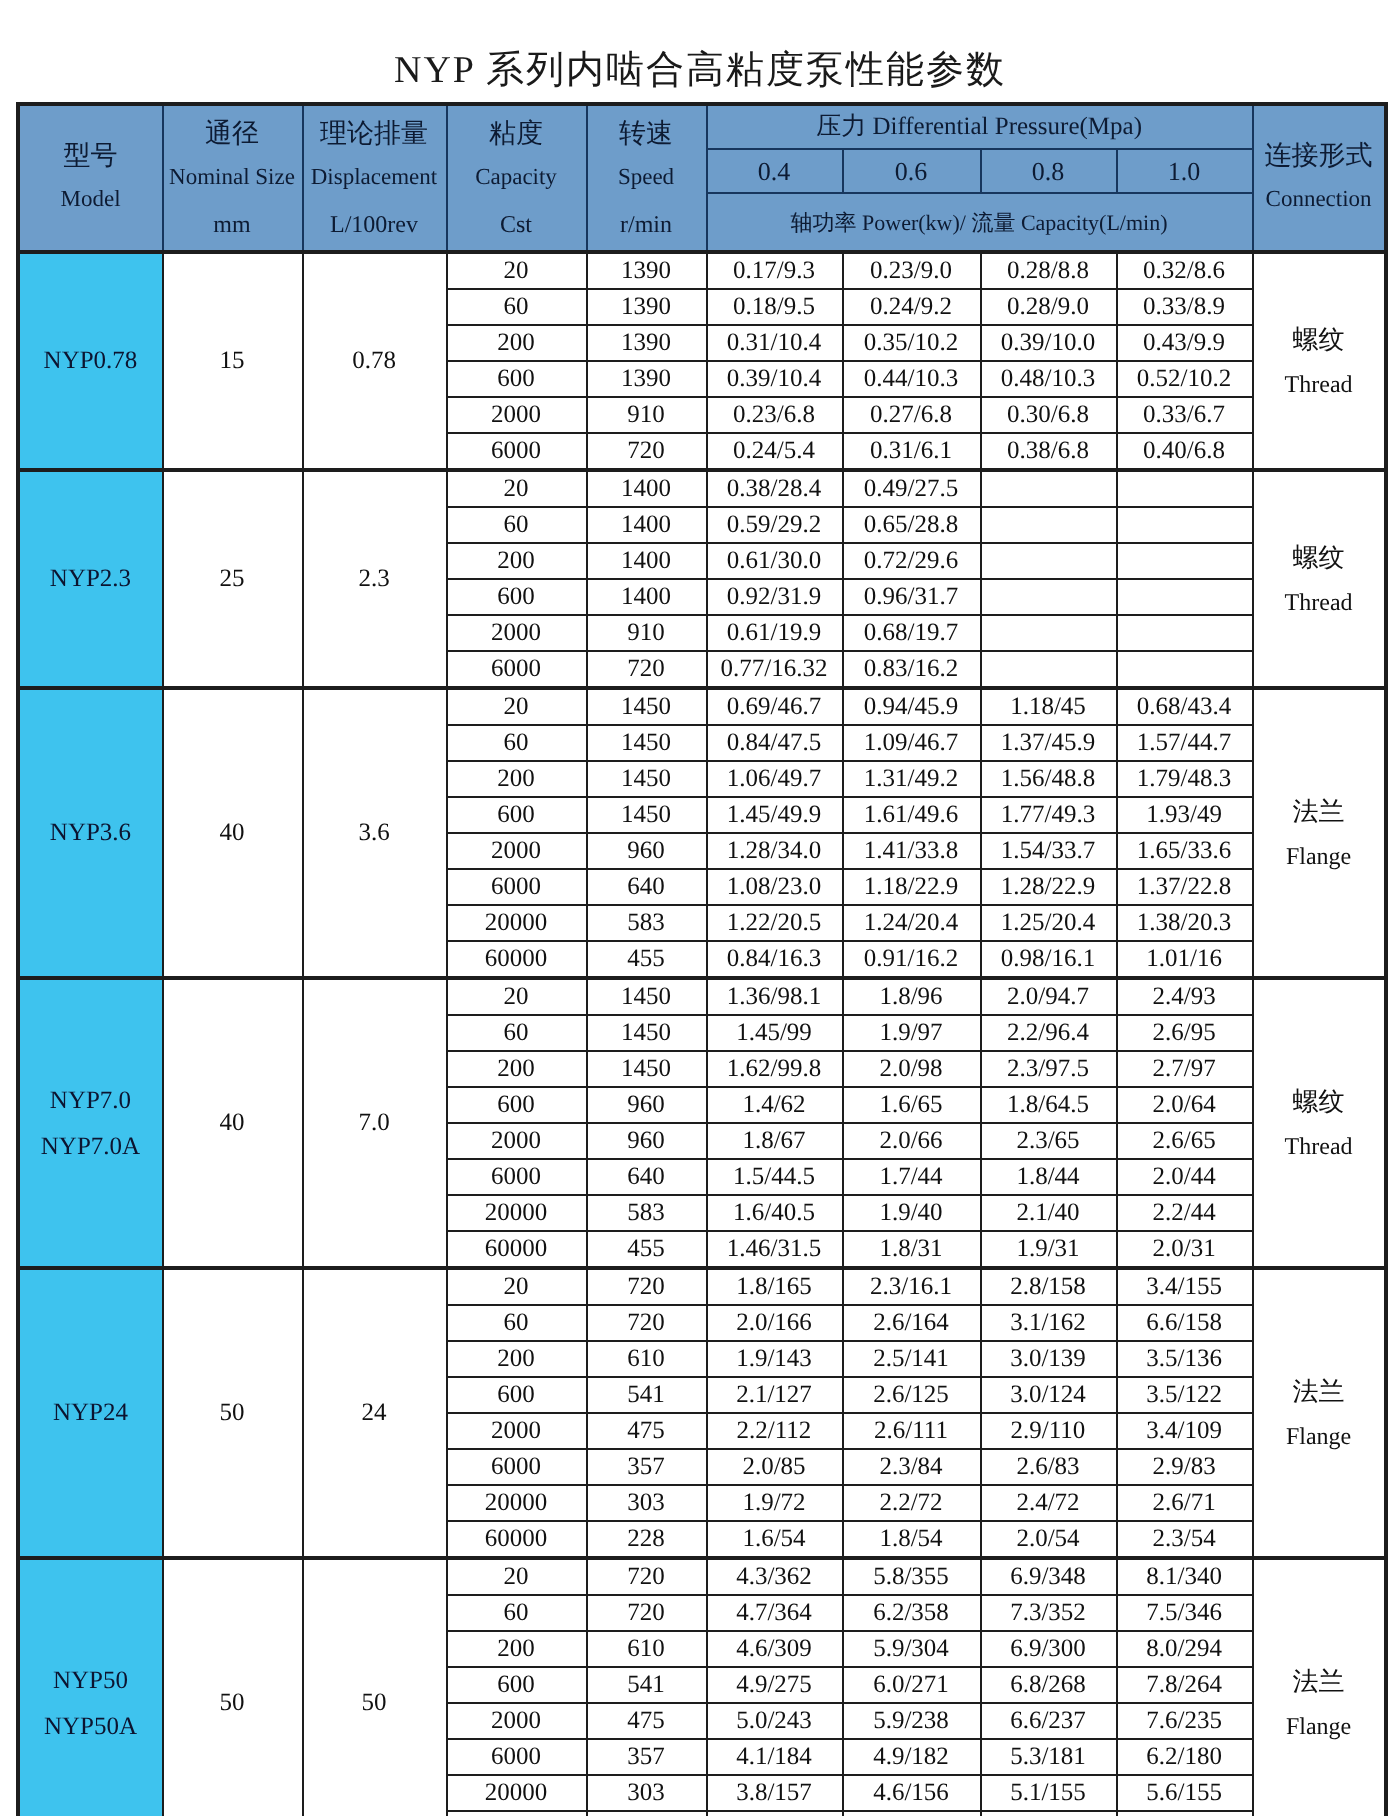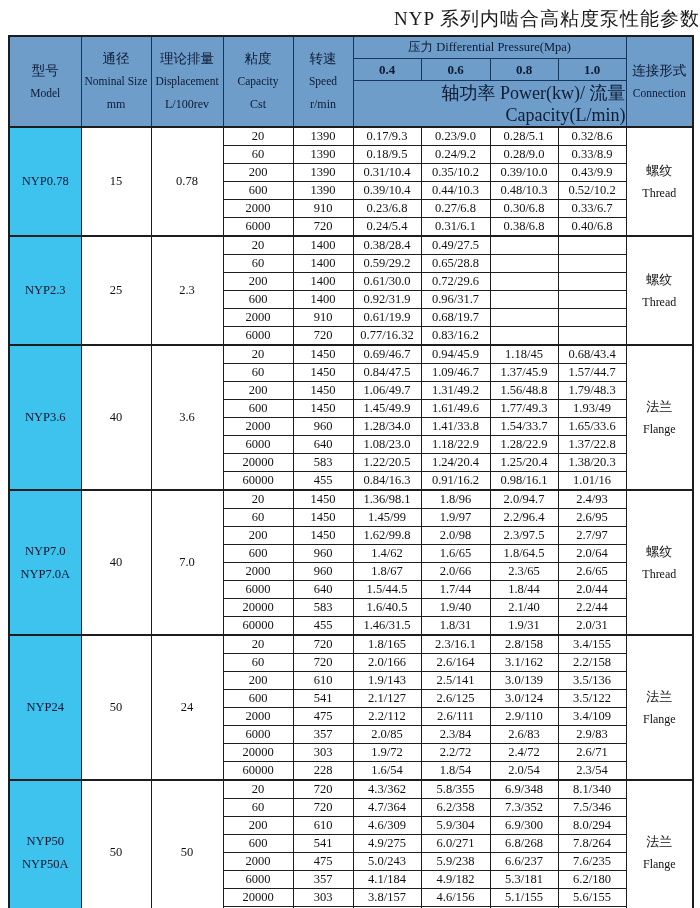--- a/index.html
+++ b/index.html
@@ -2,24 +2,24 @@
 <html style="--header-bg: #6e9dca; --model-bg: #3ec3ee; --border-dark: #1d1d1d; --header-border: #17365d;"><head>
 <meta charset="utf-8">
 <style>
   html,body{margin:0;padding:0;}
   body{
     width:700px;height:908px;background:#ffffff;
     font-family:"Liberation Serif","DejaVu Serif",serif;
     color:#111111;
   }
   .title{
-    text-align:right;
+    text-align:center;
     font-size:19px;
     letter-spacing:1px;
-    padding-top:6px;
+    padding-top:22px;
     height:29px;
     color:#1a1a1a;
     font-family:Liberation Serif, serif;
   }
   table.spec{
     border-collapse:collapse;
     table-layout:fixed;
     margin-left:8px;
     width:684px;
     border:2px solid var(--border-dark,#1d1d1d);
@@ -34,22 +34,22 @@
     padding:0;
     overflow:hidden;
   }
   thead th{
     background:var(--header-bg,#6e9dca);
     border:1px solid var(--header-border,#17365d);
     font-weight:normal;
     color:#0d1b33;
   }
   tr.hr1 th{height:21px;font-size:12.5px;}
-  tr.hr2 th{height:21px;font-size:13px;font-weight:bold;}
-  tr.hr3 th{height:28px;font-size:18px;text-align:right;}
+  tr.hr2 th{height:21px;font-size:13px;}
+  tr.hr3 th{height:28px;font-size:11px;}
   thead .line{display:block;line-height:23px;}
   thead .cn{font-size:13.5px;}
   thead .en{font-size:11.5px;font-family:Liberation Serif, serif;}
   thead .unit{font-size:12px;}
   tbody td{
     height:17px;
     font-size:12.5px;
     line-height:17px;
     background:#ffffff;
   }
@@ -121,21 +121,21 @@
   </thead>
   <tbody>
       <tr class="block-start">
         <td class="model-cell" rowspan="6">NYP0.78</td>
         <td rowspan="6">15</td>
         <td rowspan="6">0.78</td>
         <td>20</td>
         <td>1390</td>
         <td>0.17/9.3</td>
         <td>0.23/9.0</td>
-        <td>0.28/5.1</td>
+        <td>0.28/8.8</td>
         <td>0.32/8.6</td>
         <td class="conn-cell" rowspan="6">
           <span class="line cn">螺纹</span>
           <span class="line en">Thread</span>
         </td>
       </tr>
       <tr>
         <td>60</td>
         <td>1390</td>
         <td>0.18/9.5</td>
@@ -389,21 +389,21 @@
           <span class="line cn">法兰</span>
           <span class="line en">Flange</span>
         </td>
       </tr>
       <tr>
         <td>60</td>
         <td>720</td>
         <td>2.0/166</td>
         <td>2.6/164</td>
         <td>3.1/162</td>
-        <td>2.2/158</td>
+        <td>6.6/158</td>
       </tr>
       <tr>
         <td>200</td>
         <td>610</td>
         <td>1.9/143</td>
         <td>2.5/141</td>
         <td>3.0/139</td>
         <td>3.5/136</td>
       </tr>
       <tr>

